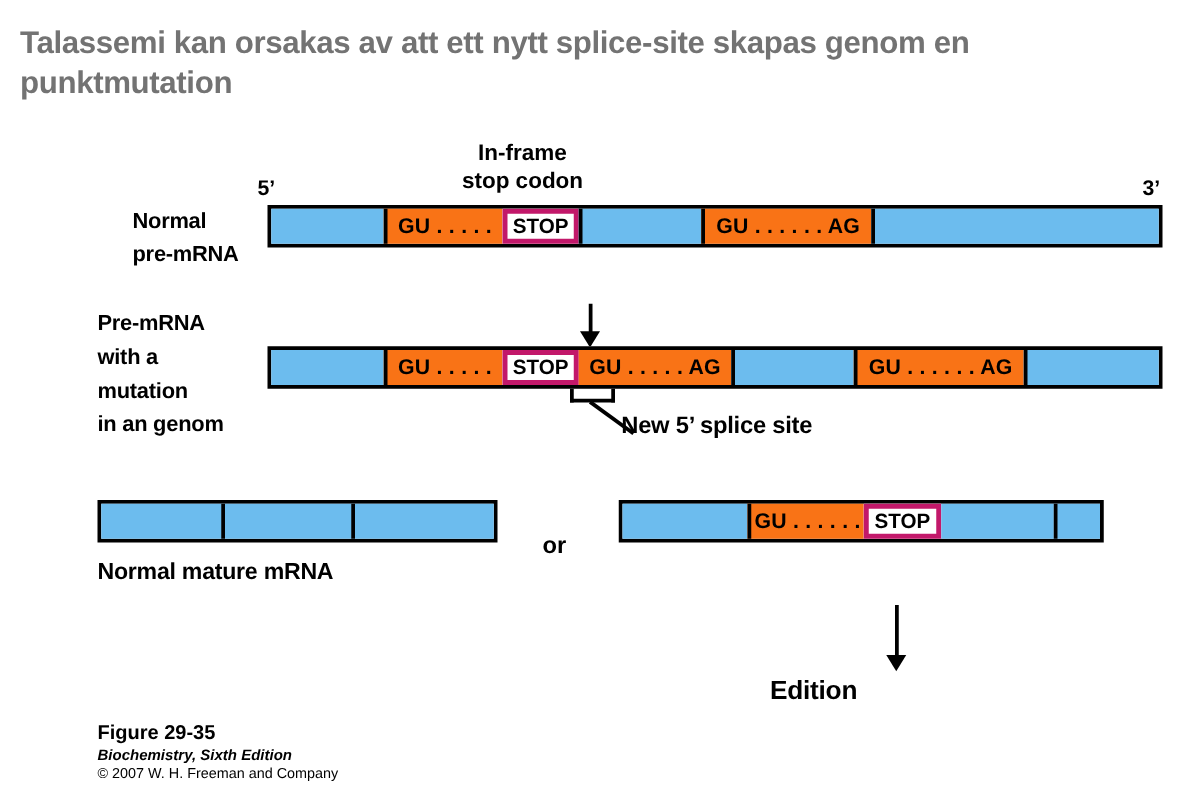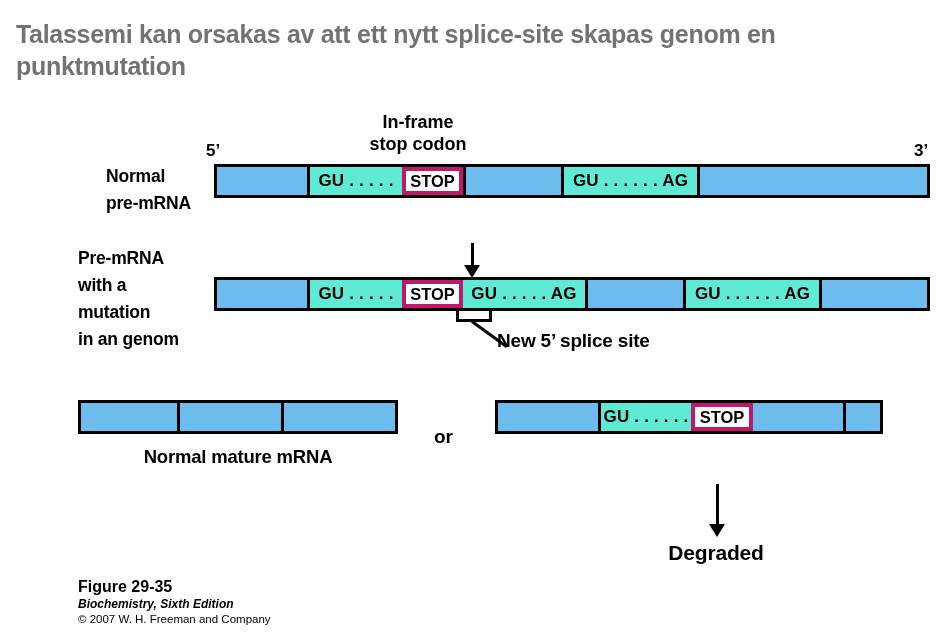--- a/index.html
+++ b/index.html
@@ -46,21 +46,20 @@
   }
   .callout {
     font-weight: bold;
     font-size: 18px;
     text-align: center;
     line-height: 1.2;
   }
   .captionlabel {
     font-weight: bold;
     font-size: 18.5px;
-    text-align: center;
     letter-spacing: -0.2px;
   }
   
   .bar {
     position: absolute;
     display: flex;
     box-sizing: border-box;
     border: 3px solid #000000;
     background: #ffffff;
     height: 34px;
@@ -71,21 +70,21 @@
     display: flex;
     align-items: center;
     justify-content: center;
     font-weight: bold;
     font-size: 17px;
     letter-spacing: 0.2px;
     white-space: nowrap;
     overflow: hidden;
   }
   .seg.blue   { background: #6CBCEE; }
-  .seg.white  { background: #5eead4; }
+  .seg.white  { background: #f97316; }
   .seg.divide { border-left: 3px solid #000000; }
   .seg.stop {
     background: #ffffff;
     border: 4px solid #C2186A;
     color: #000;
     font-size: 16.5px;
     letter-spacing: 0px;
   }
   
   .vline {
@@ -183,21 +182,21 @@
   <div class="bar" style="left:495px; top:400px; width:388px;align-items:center;">
     <div class="seg blue" style="width:100px;"></div>
     <div class="seg white divide" style="width:93px;">GU . . . . . .</div>
     <div class="seg stop" style="width:62px;">STOP</div>
     <div class="seg blue" style="width:90px;"></div>
     <div class="seg blue divide" style="flex:1 1 auto;"></div>
   </div>
 
   <div class="vline" style="left:716px; top:484px; height:48px;"></div>
   <div class="arrowhead" style="left:709px; top:524px;"></div>
-  <div class="abs captionlabel" style="left:616px; top:541px; width:200px; font-size:21px;">Degraded</div>
+  <div class="abs captionlabel" style="left:616px; top:541px; width:200px; font-size:21px;">Edition</div>
 
   <div id="footer">
     <div class="f1">Figure 29-35</div>
     <div class="f2">Biochemistry, Sixth Edition</div>
     <div class="f3">© 2007 W. H. Freeman and Company</div>
   </div>
 
 </div>
 
 </body></html>

